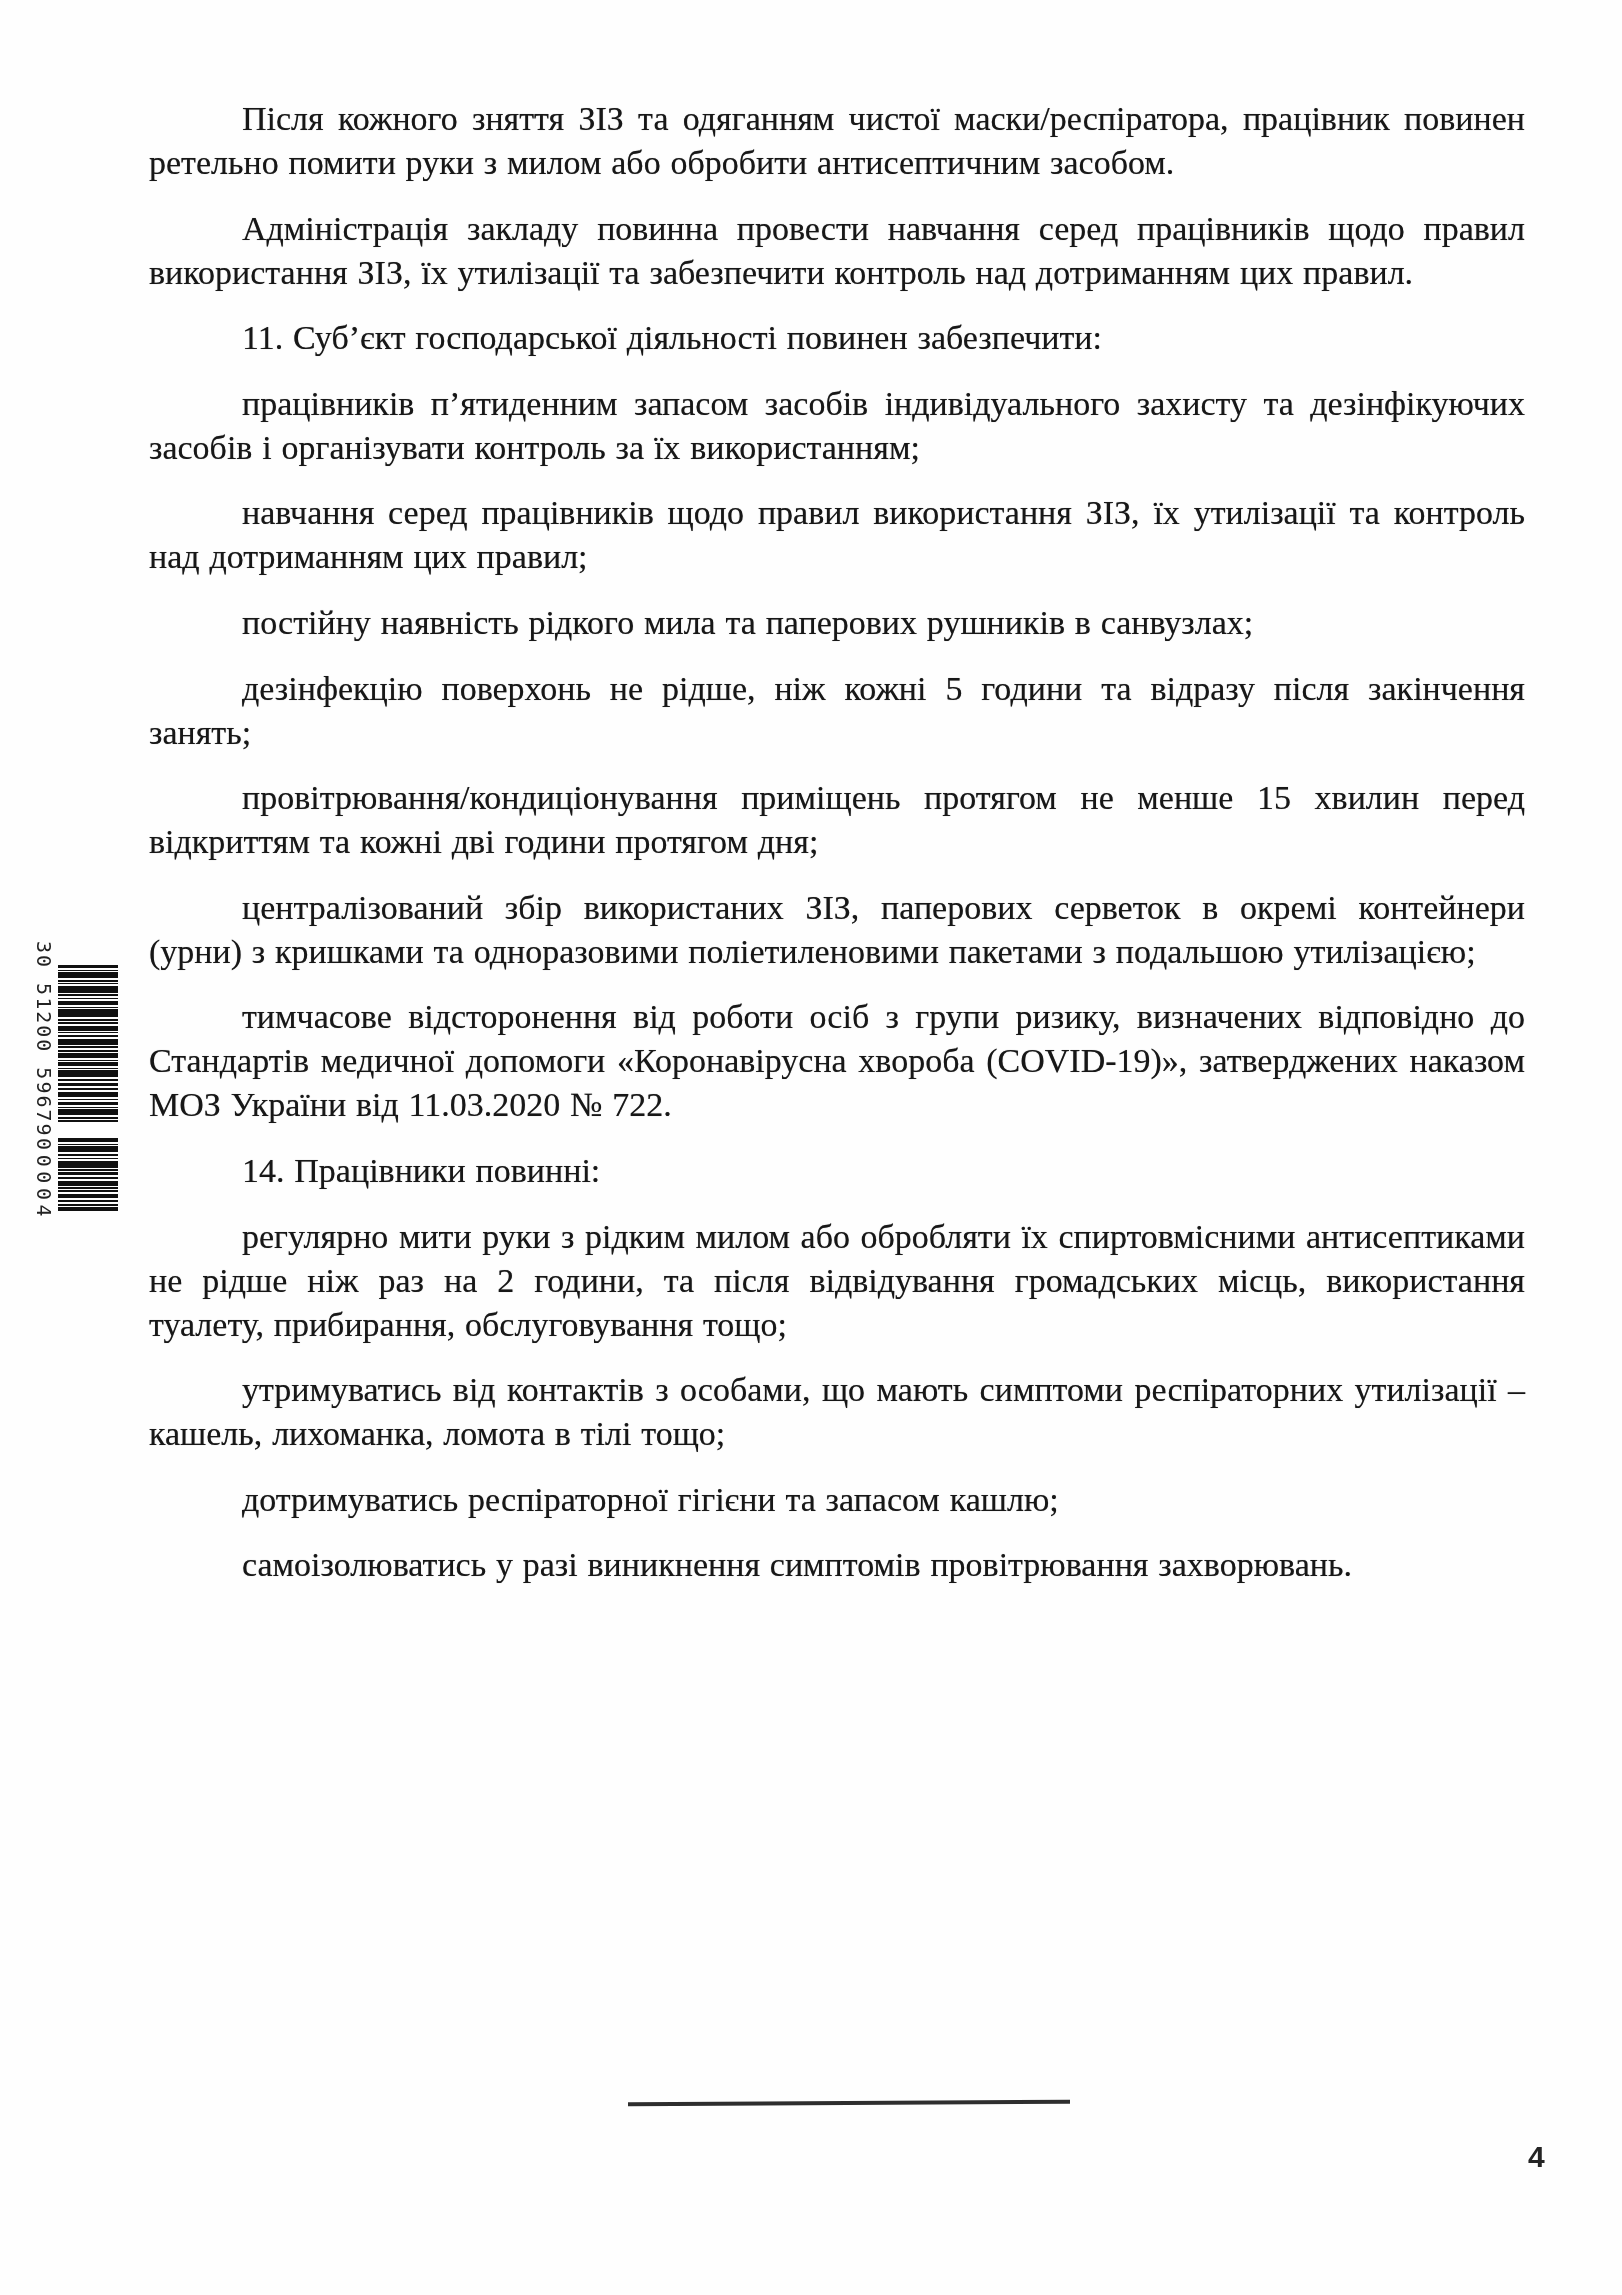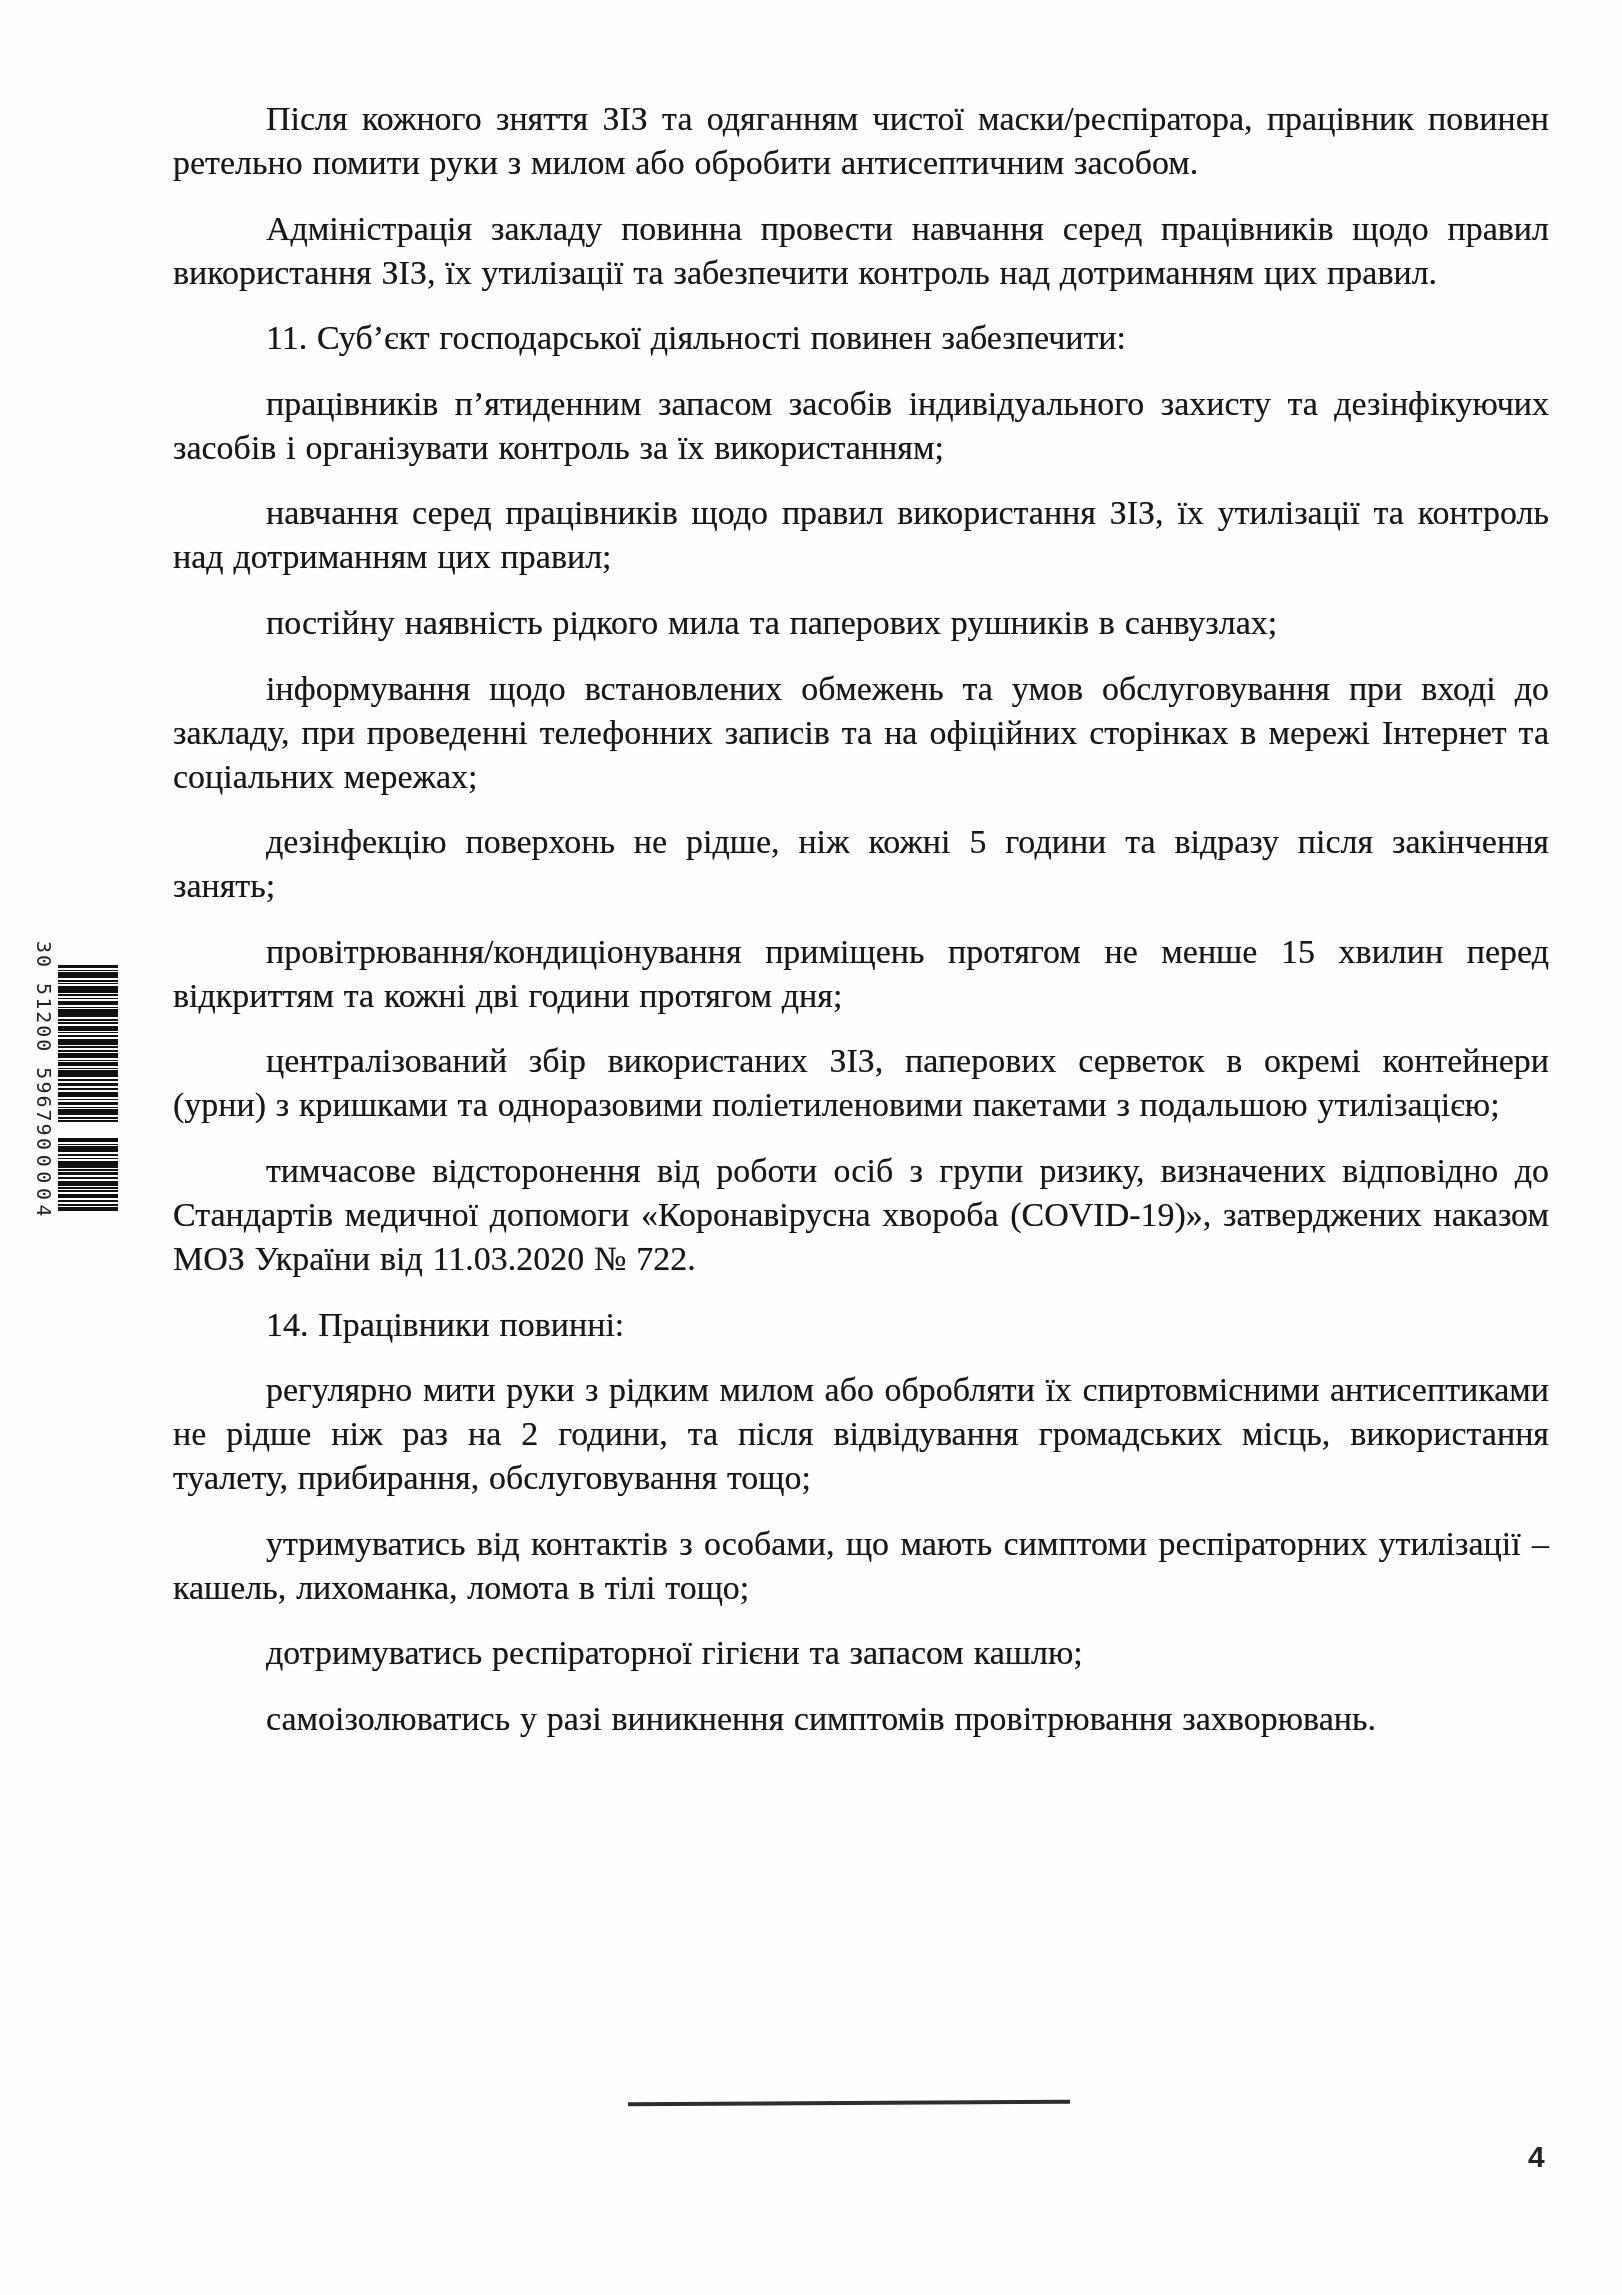--- a/index.html
+++ b/index.html
@@ -11,21 +11,20 @@
     background: #fefefe;
     overflow: hidden;
     font-family: "Liberation Serif", serif;
     color: #171717;
   }
   .content {
     position: absolute;
     left: 149px;
     top: 97px;
     width: 1376px;
-    margin-left: 24px;
   }
   .content p {
     margin: 0 0 21.6px 0;
     font-size: 34px;
     line-height: 44px;
     text-align: justify;
     text-indent: 93px;
     text-shadow: 0 0 0.7px rgba(10,10,10,0.55);
     word-spacing: 1.3px;
   }
@@ -73,21 +72,20 @@
 
 <div class="page">
 
   <div class="content">
     <p>Після кожного зняття ЗІЗ та одяганням чистої маски/респіратора, працівник повинен ретельно помити руки з милом або обробити антисептичним засобом.</p>
     <p>Адміністрація закладу повинна провести навчання серед працівників щодо правил використання ЗІЗ, їх утилізації та забезпечити контроль над дотриманням цих правил.</p>
     <p>11. Суб’єкт господарської діяльності повинен забезпечити:</p>
     <p>працівників п’ятиденним запасом засобів індивідуального захисту та дезінфікуючих засобів і організувати контроль за їх використанням;</p>
     <p>навчання серед працівників щодо правил використання ЗІЗ, їх утилізації та контроль над дотриманням цих правил;</p>
     <p>постійну наявність рідкого мила та паперових рушників в санвузлах;</p>
-    <p>інформування щодо встановлених обмежень та умов обслуговування при вході до закладу, при проведенні телефонних записів та на офіційних сторінках в мережі Інтернет та соціальних мережах;</p>
     <p>дезінфекцію поверхонь не рідше, ніж кожні 5 години та відразу після закінчення занять;</p>
     <p>провітрювання/кондиціонування приміщень протягом не менше 15 хвилин перед відкриттям та кожні дві години протягом дня;</p>
     <p>централізований збір використаних ЗІЗ, паперових серветок в окремі контейнери (урни) з кришками та одноразовими поліетиленовими пакетами з подальшою утилізацією;</p>
     <p>тимчасове відсторонення від роботи осіб з групи ризику, визначених відповідно до Стандартів медичної допомоги «Коронавірусна хвороба (COVID-19)», затверджених наказом МОЗ України від 11.03.2020 № 722.</p>
     <p>14. Працівники повинні:</p>
     <p>регулярно мити руки з рідким милом або обробляти їх спиртовмісними антисептиками не рідше ніж раз на 2 години, та після відвідування громадських місць, використання туалету, прибирання, обслуговування тощо;</p>
     <p>утримуватись від контактів з особами, що мають симптоми респіраторних утилізації – кашель, лихоманка, ломота в тілі тощо;</p>
     <p>дотримуватись респіраторної гігієни та запасом кашлю;</p>
     <p>самоізолюватись у разі виникнення симптомів провітрювання захворювань.</p>
   </div>

